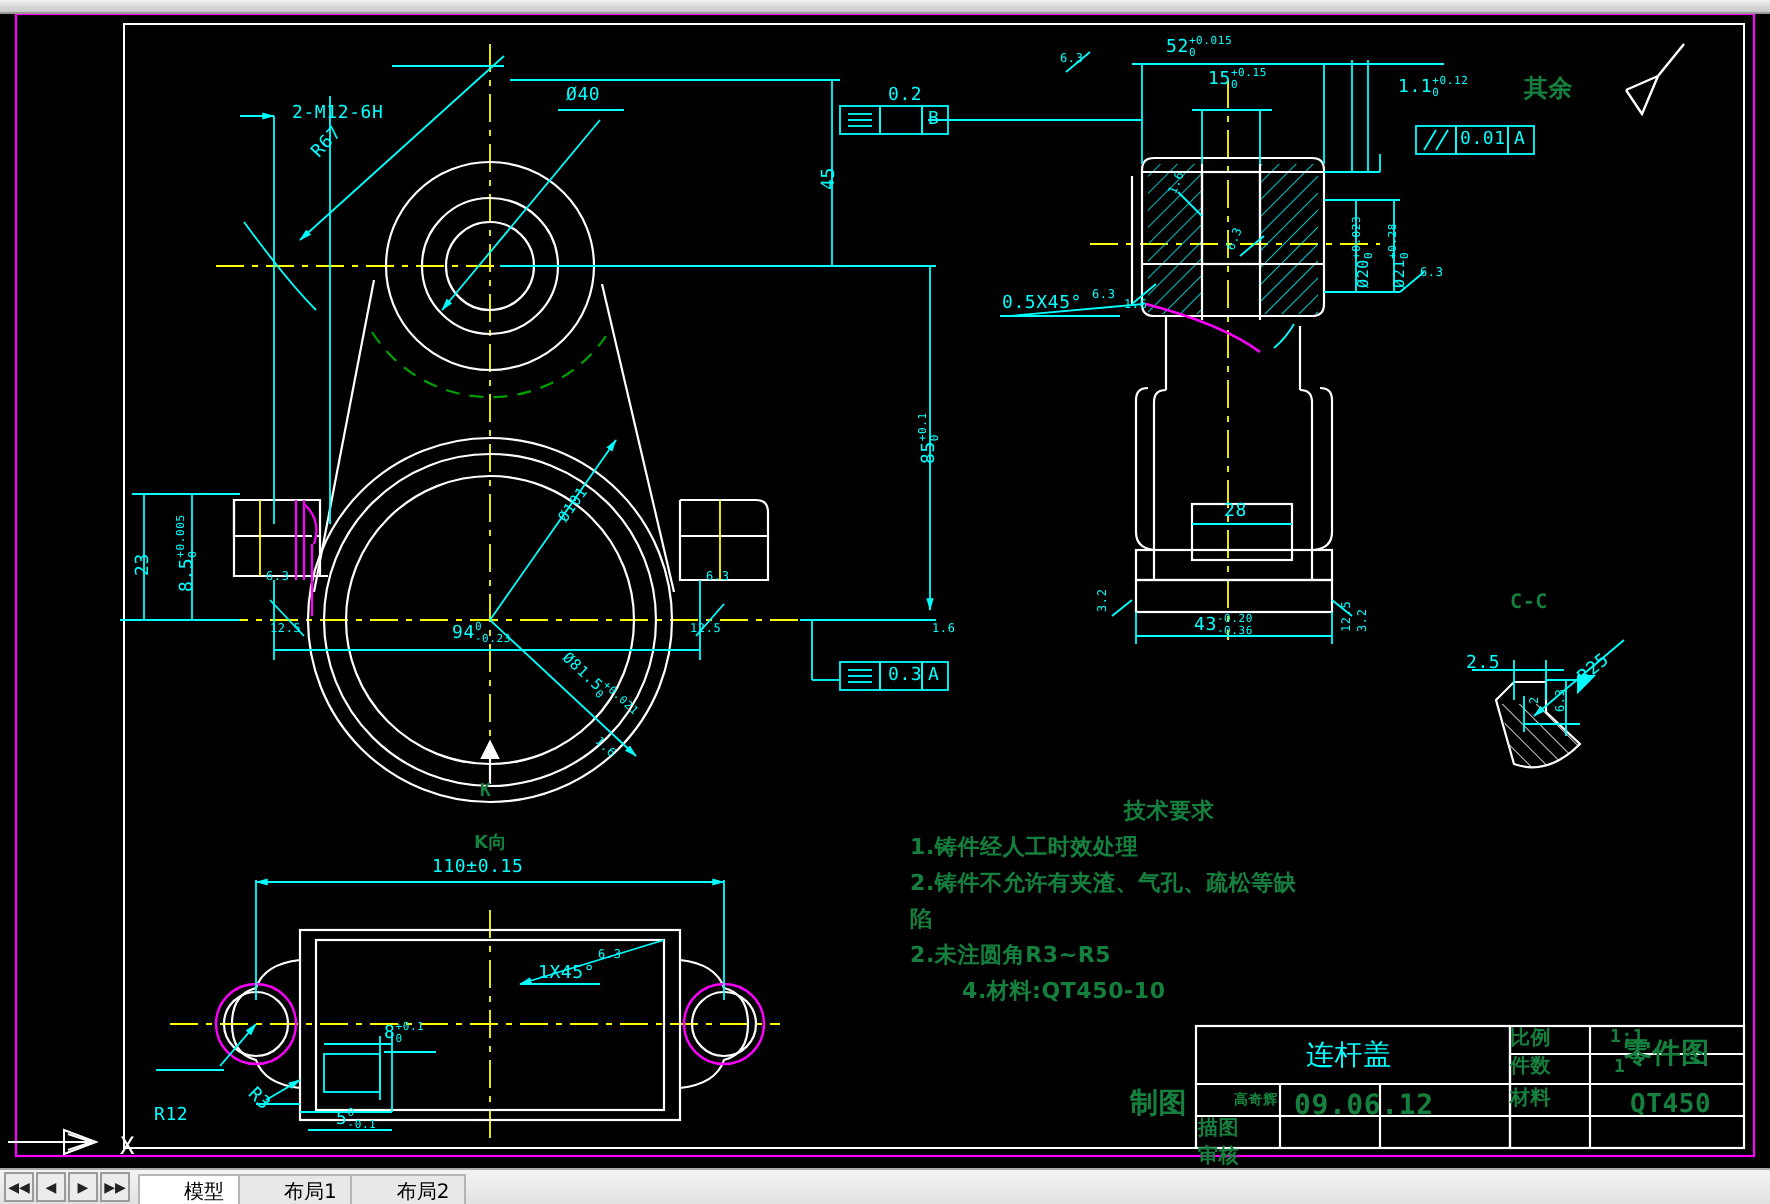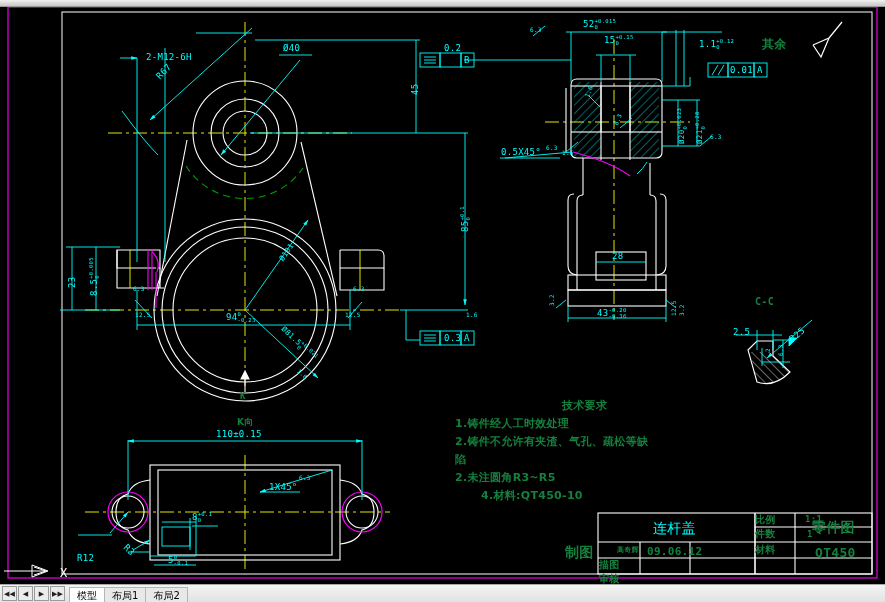--- a/index.html
+++ b/index.html
@@ -14,21 +14,21 @@
   .tol{display:inline-block;font-size:5.5px;line-height:5.5px;vertical-align:top;position:relative;top:-1px;text-align:left;}
   .tol i{display:block;font-style:normal;}
   .topbar{position:absolute;left:0;top:0;width:885px;height:6px;
     background:linear-gradient(#f2f2f2,#d8d8d8 55%,#c8c8c8);border-bottom:1px solid #9a9a9a;}
   .statusbar{position:absolute;left:0;bottom:0;width:885px;height:18px;
     background:linear-gradient(#f4f4f4,#e2e2e2);border-top:1px solid #a8a8a8;
     display:flex;align-items:center;padding-left:2px;box-sizing:border-box;}
   .navbtn{width:13px;height:13px;margin-right:1px;border:1px solid #9b9b9b;background:#ececec;
     display:flex;align-items:center;justify-content:center;font-size:7px;color:#222;}
   .tabs{display:flex;align-items:flex-end;height:18px;margin-left:3px;}
-  .tab{font-size:10px;color:#000;font-family:"DejaVu Sans",sans-serif;padding:1px 7px 0 7px;
+  .tab{font-size:10px;color:#000;font-family:"DejaVu Sans",sans-serif;padding:1px 7px 0 22px;
     border-top:1px solid #b5b5b5;border-left:1px solid #b5b5b5;border-right:1px solid #b5b5b5;
     background:#e8e8e8;margin-right:-1px;}
   .tab.active{background:#fff;}
   .ucs{position:absolute;color:#fff;}
 </style>
 </head>
 <body>
 
 <div id="app">
 
@@ -419,21 +419,21 @@
   <div class="lbl cn" style="left:653px;top:521px;font-size:14px;">连杆盖</div>
   <div class="lbl cn w" style="left:812px;top:520px;font-size:14px;">零件图</div>
   <div class="lbl cn w" style="left:755px;top:515px;font-size:10px;">比例</div>
   <div class="lbl w" style="left:805px;top:515px;font-size:9px;">1:1</div>
   <div class="lbl cn w" style="left:755px;top:529px;font-size:10px;">件数</div>
   <div class="lbl w" style="left:807px;top:530px;font-size:9px;">1</div>
   <div class="lbl cn w" style="left:755px;top:545px;font-size:10px;">材料</div>
   <div class="lbl w" style="left:815px;top:546px;font-size:13px;">QT450</div>
   <div class="lbl cn w" style="left:565px;top:545px;font-size:14px;">制图</div>
   <div class="lbl cn w" style="left:617px;top:547px;font-size:7px;">高奇辉</div>
-  <div class="lbl w" style="left:647px;top:546px;font-size:11px;">09.06.12</div>
+  <div class="lbl w" style="left:647px;top:546px;font-size:14px;">09.06.12</div>
   <div class="lbl cn w" style="left:599px;top:560px;font-size:10px;">描图</div>
   <div class="lbl cn w" style="left:599px;top:574px;font-size:10px;">审核</div>
 
   <div class="ucs" style="left:60px;top:566px;font-size:12px;font-family:'DejaVu Sans Mono',monospace;">X</div>
   <svg style="position:absolute;left:4px;top:562px;width:54px;height:18px;">
     <line x1="0" y1="9" x2="40" y2="9" stroke="#fff" stroke-width="1"></line>
     <path d="M28 3 L44 9 L28 15 Z" fill="none" stroke="#fff" stroke-width="1"></path>
     <line x1="30" y1="5" x2="42" y2="9" stroke="#fff" stroke-width="1"></line>
     <line x1="30" y1="13" x2="42" y2="9" stroke="#fff" stroke-width="1"></line>
   </svg>

